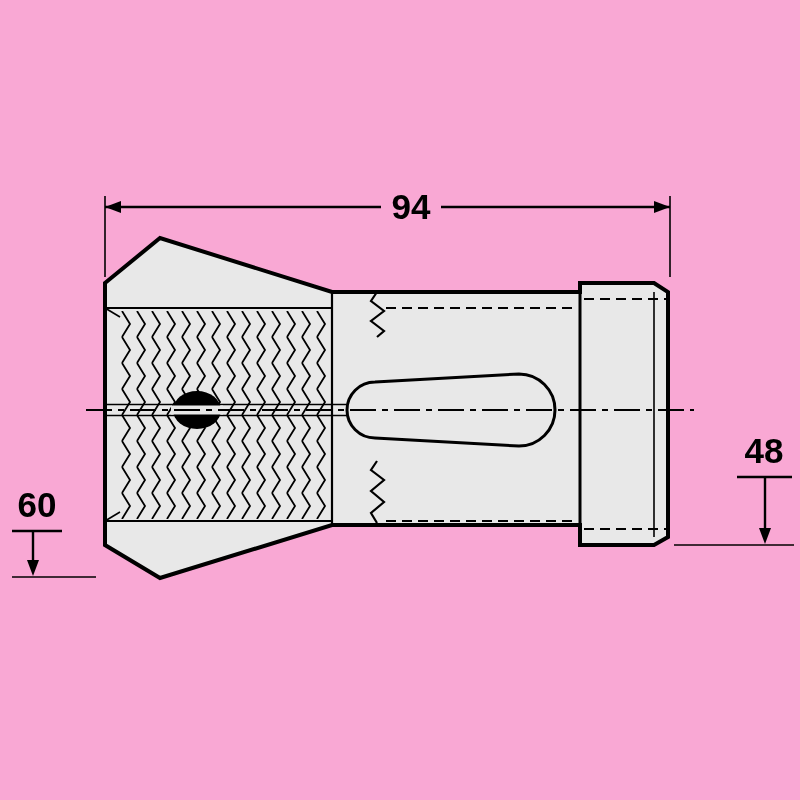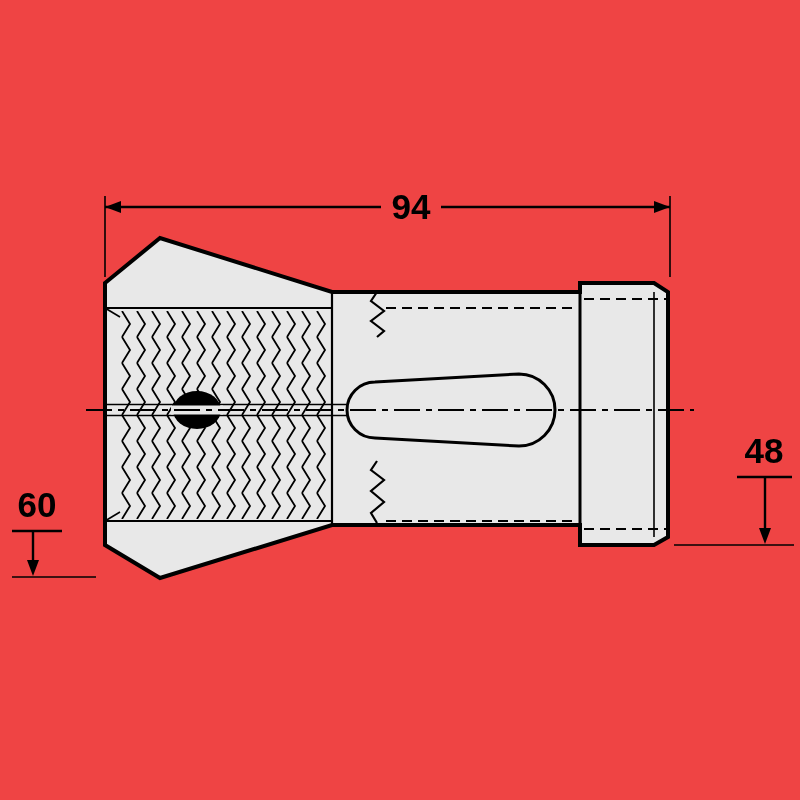--- a/index.html
+++ b/index.html
@@ -1,16 +1,16 @@
 <!DOCTYPE html>
 <html><head>
 <meta charset="utf-8">
 <style>
   html,body{margin:0;padding:0;background:#ffffff;}
-  .stage{position:relative;width:800px;height:800px;background:#ef4444;overflow:hidden;}
+  .stage{position:relative;width:800px;height:800px;background:#f9a8d4;overflow:hidden;}
   svg{position:absolute;top:0;left:0;}
   .outline{stroke:#000;stroke-width:4;stroke-linejoin:miter;}
   .s3{stroke:#000;stroke-width:3;fill:none;}
   .s2{stroke:#000;stroke-width:2.2;fill:none;}
   .s15{stroke:#000;stroke-width:1.6;fill:none;}
   .dimline{stroke:#000;stroke-width:2.4;fill:none;}
   .hiddenl{stroke:#000;stroke-width:2;fill:none;stroke-dasharray:10 6;}
   .centerl{stroke:#000;stroke-width:1.8;fill:none;stroke-dasharray:26 6 6 6;}
   .arrow{fill:#000;stroke:none;}
   .dim-text{font-family:"Liberation Sans",sans-serif;font-size:35px;font-weight:bold;fill:#000;text-anchor:middle;}

